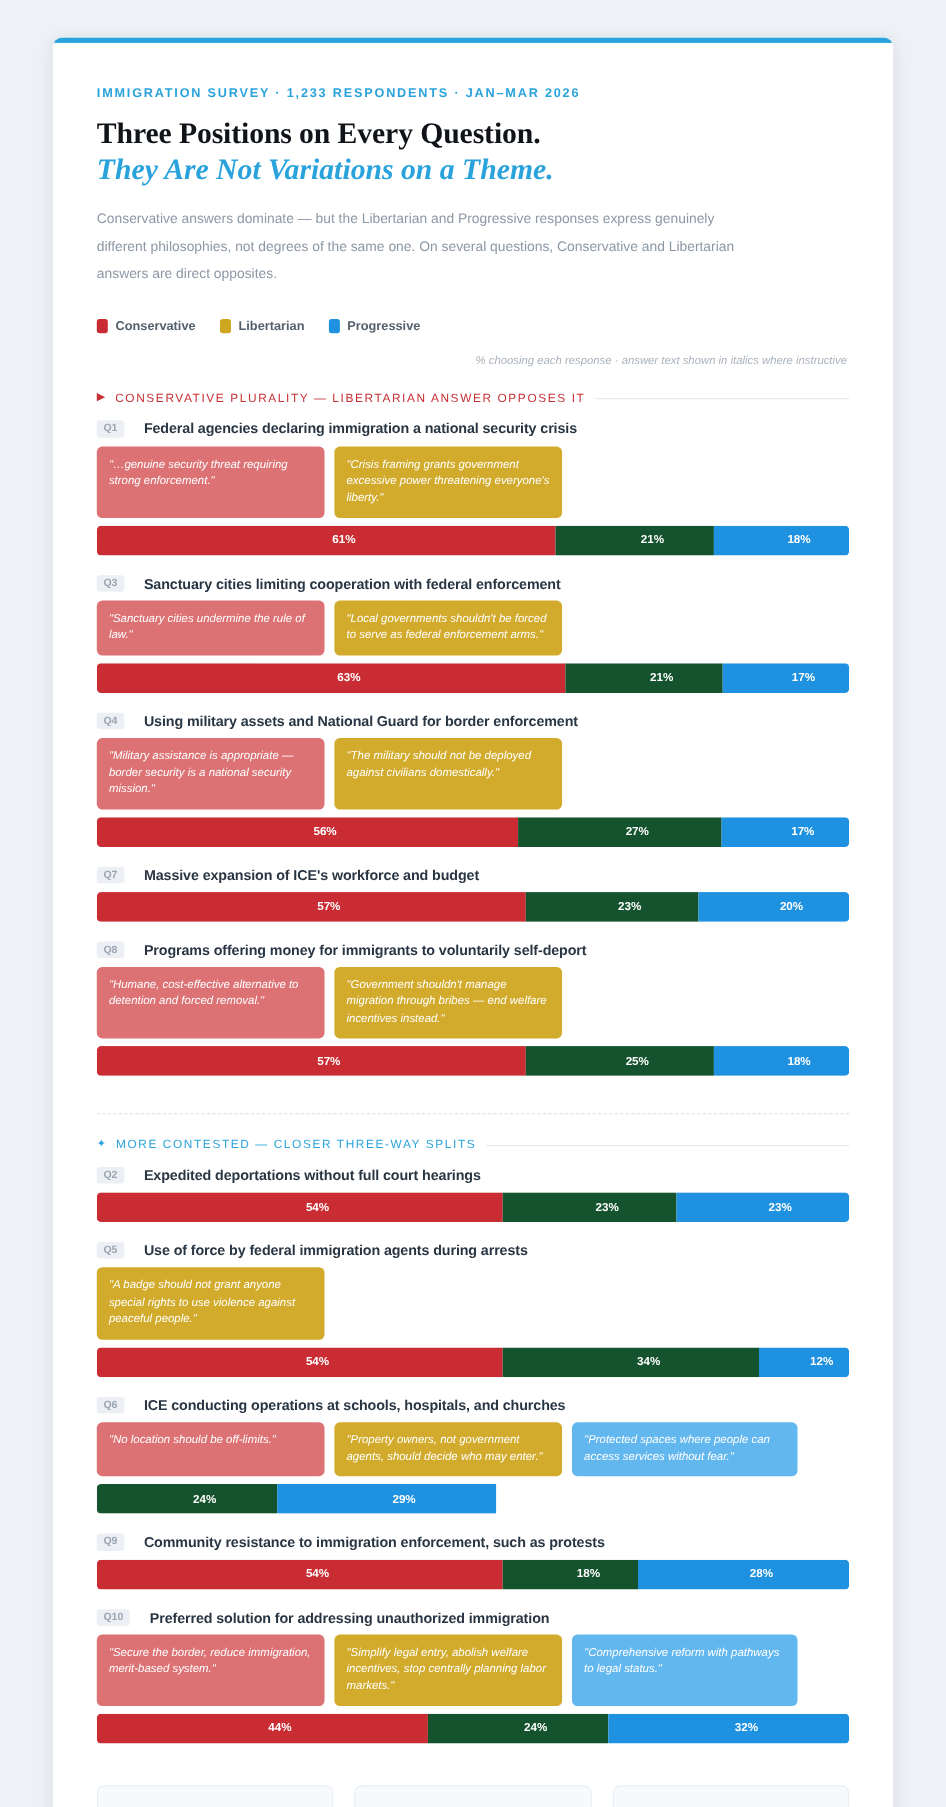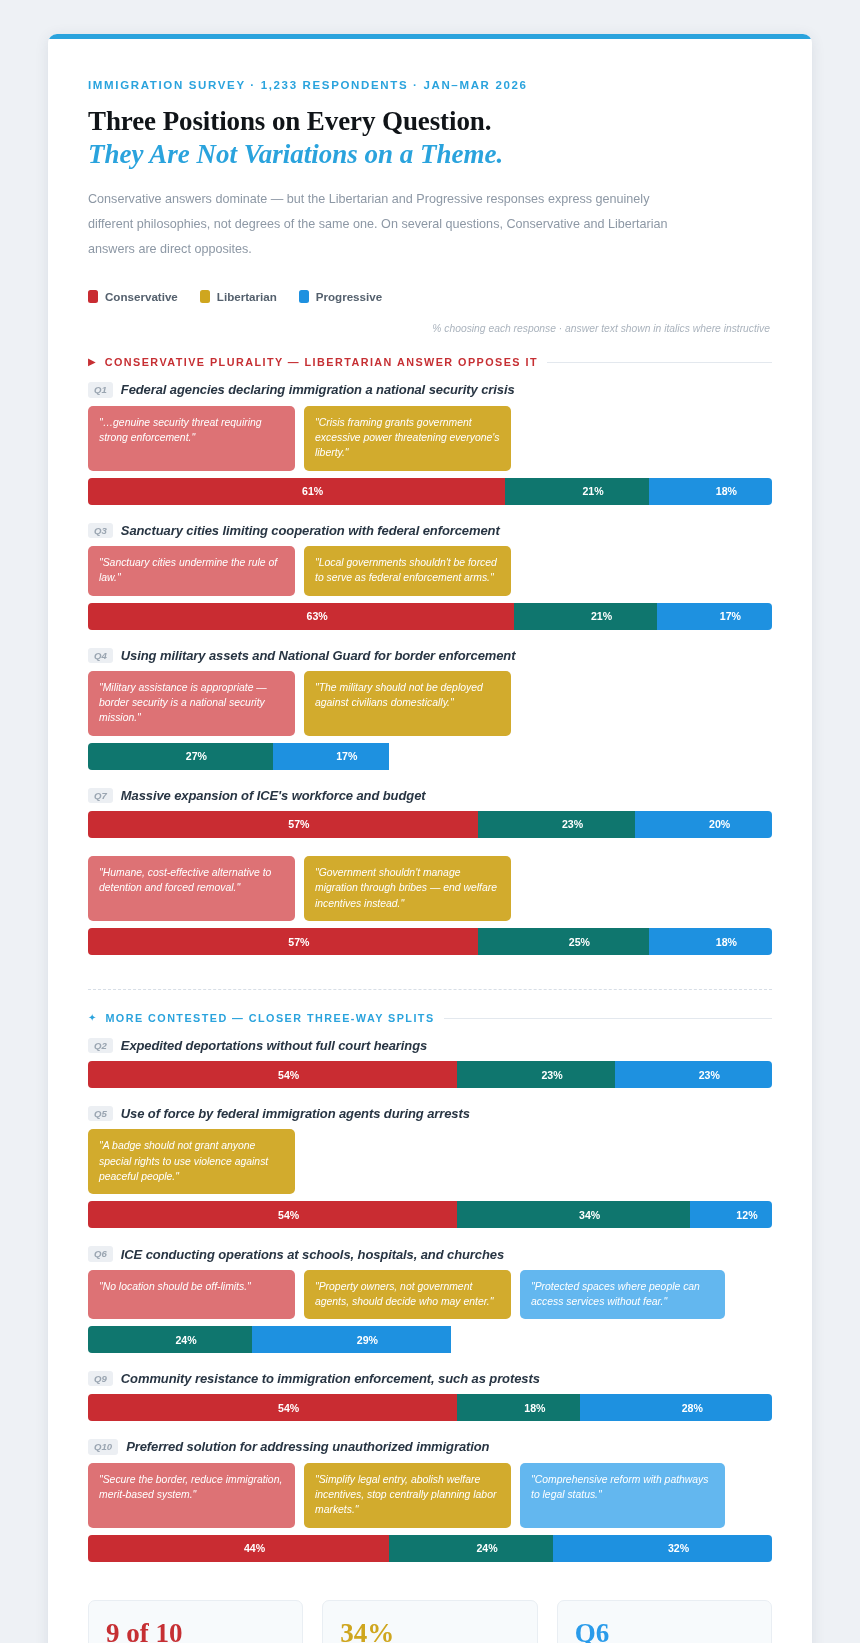--- a/index.html
+++ b/index.html
@@ -78,36 +78,36 @@
   .section-head {
     display: flex;
     align-items: center;
     gap: 9px;
     margin-top: 22px;
     margin-bottom: 14px;
   }
   .sec-mark { font-size: 10px; line-height: 1; }
   .sec-title {
     font-size: 10.8px;
-    font-weight: bold;
+    font-weight: normal;
     letter-spacing: 1.45px;
     white-space: nowrap;
   }
   .sec-rule { flex: 1; height: 1px; background: #e3e8ee; }
   .sec-red .sec-title, .sec-red .sec-mark { color: #c62f33; }
   .sec-blue .sec-title, .sec-blue .sec-mark { color: #2aa3dd; }
 
   .divider {
     border-top: 1px dashed #d7dee6;
     margin: 34px 0 0 0;
   }
 
   
   .qblock { margin-bottom: 18px; }
-  .qhead { display: flex; align-items: center; gap: 8px; margin-bottom: 8px; font-style: italic; }
+  .qhead { display: flex; align-items: center; gap: 18px; margin-bottom: 8px; }
   .qnum {
     background: #eceff3;
     color: #9aa5b1;
     font-size: 9.6px;
     font-weight: bold;
     border-radius: 3px;
     padding: 3px 6px 2.5px 6px;
     line-height: 1;
     min-width: 22px;
     text-align: center;
@@ -142,21 +142,21 @@
   .seg {
     display: flex;
     align-items: center;
     justify-content: center;
     font-size: 10.6px;
     font-weight: bold;
     color: #ffffff;
     padding-left: 32px;
   }
   .seg.c { background: #c92c32; }
-  .seg.l { background: #0f766e; }
+  .seg.l { background: #14532d; }
   .seg.p { background: #1e91e0; }
 
   
   .stats { display: flex; gap: 19px; margin-top: 38px; padding-bottom: 6px; }
   .stat {
     flex: 1;
     background: #f7fafc;
     border: 1px solid #e9eef3;
     border-radius: 7px;
     padding: 18px 17px 20px 17px;
@@ -238,36 +238,41 @@
         <div class="qblock">
           <div class="qhead">
             <span class="qnum">Q4</span>
             <span class="qtext">Using military assets and National Guard for border enforcement</span>
           </div>
           <div class="answers">
             <div class="ans c" style="width:207px">"Military assistance is appropriate — border security is a national security mission."</div>
             <div class="ans l" style="width:207px">"The military should not be deployed against civilians domestically."</div>
           </div>
           <div class="bar">
+            <div class="seg c" style="width:56%">56%</div>
             <div class="seg l" style="width:27%">27%</div>
             <div class="seg p" style="width:17%">17%</div>
           </div>
         </div>
         <div class="qblock">
           <div class="qhead">
             <span class="qnum">Q7</span>
             <span class="qtext">Massive expansion of ICE's workforce and budget</span>
           </div>
           <div class="bar">
             <div class="seg c" style="width:57%">57%</div>
             <div class="seg l" style="width:23%">23%</div>
             <div class="seg p" style="width:20%">20%</div>
           </div>
         </div>
         <div class="qblock">
+          <div class="qhead">
+            <span class="qnum">Q8</span>
+            <span class="qtext">Programs offering money for immigrants to voluntarily self-deport</span>
+          </div>
           <div class="answers">
             <div class="ans c" style="width:207px">"Humane, cost-effective alternative to detention and forced removal."</div>
             <div class="ans l" style="width:207px">"Government shouldn't manage migration through bribes — end welfare incentives instead."</div>
           </div>
           <div class="bar">
             <div class="seg c" style="width:57%">57%</div>
             <div class="seg l" style="width:25%">25%</div>
             <div class="seg p" style="width:18%">18%</div>
           </div>
         </div>

